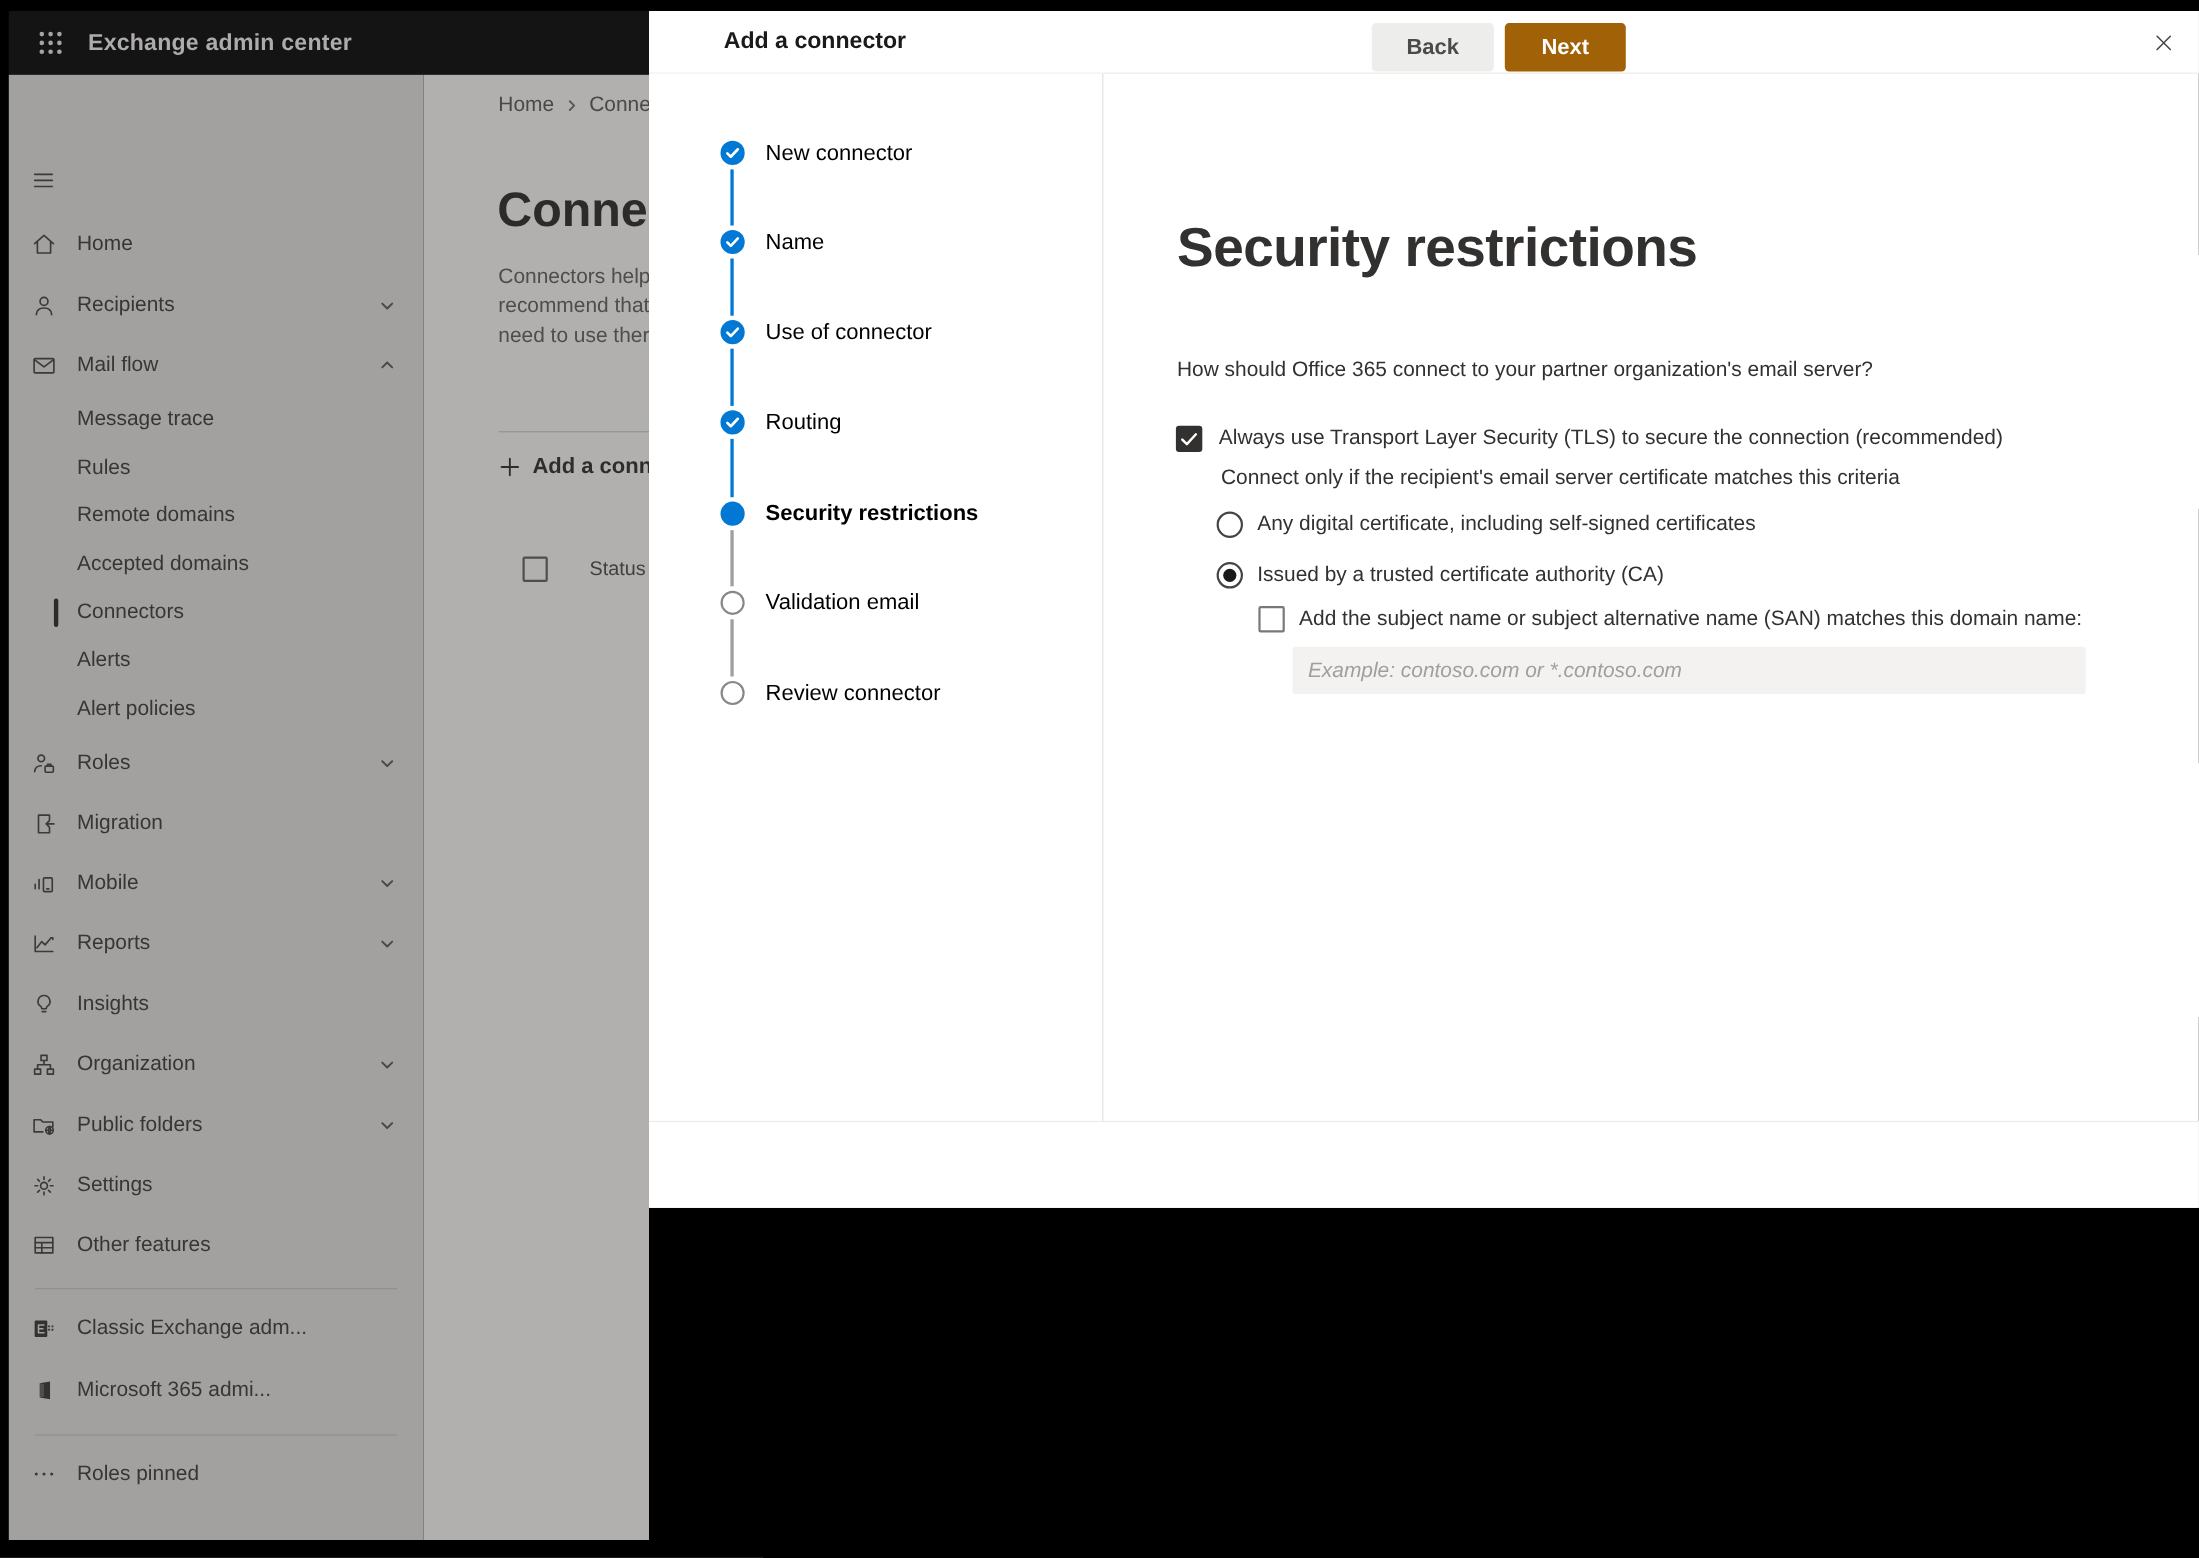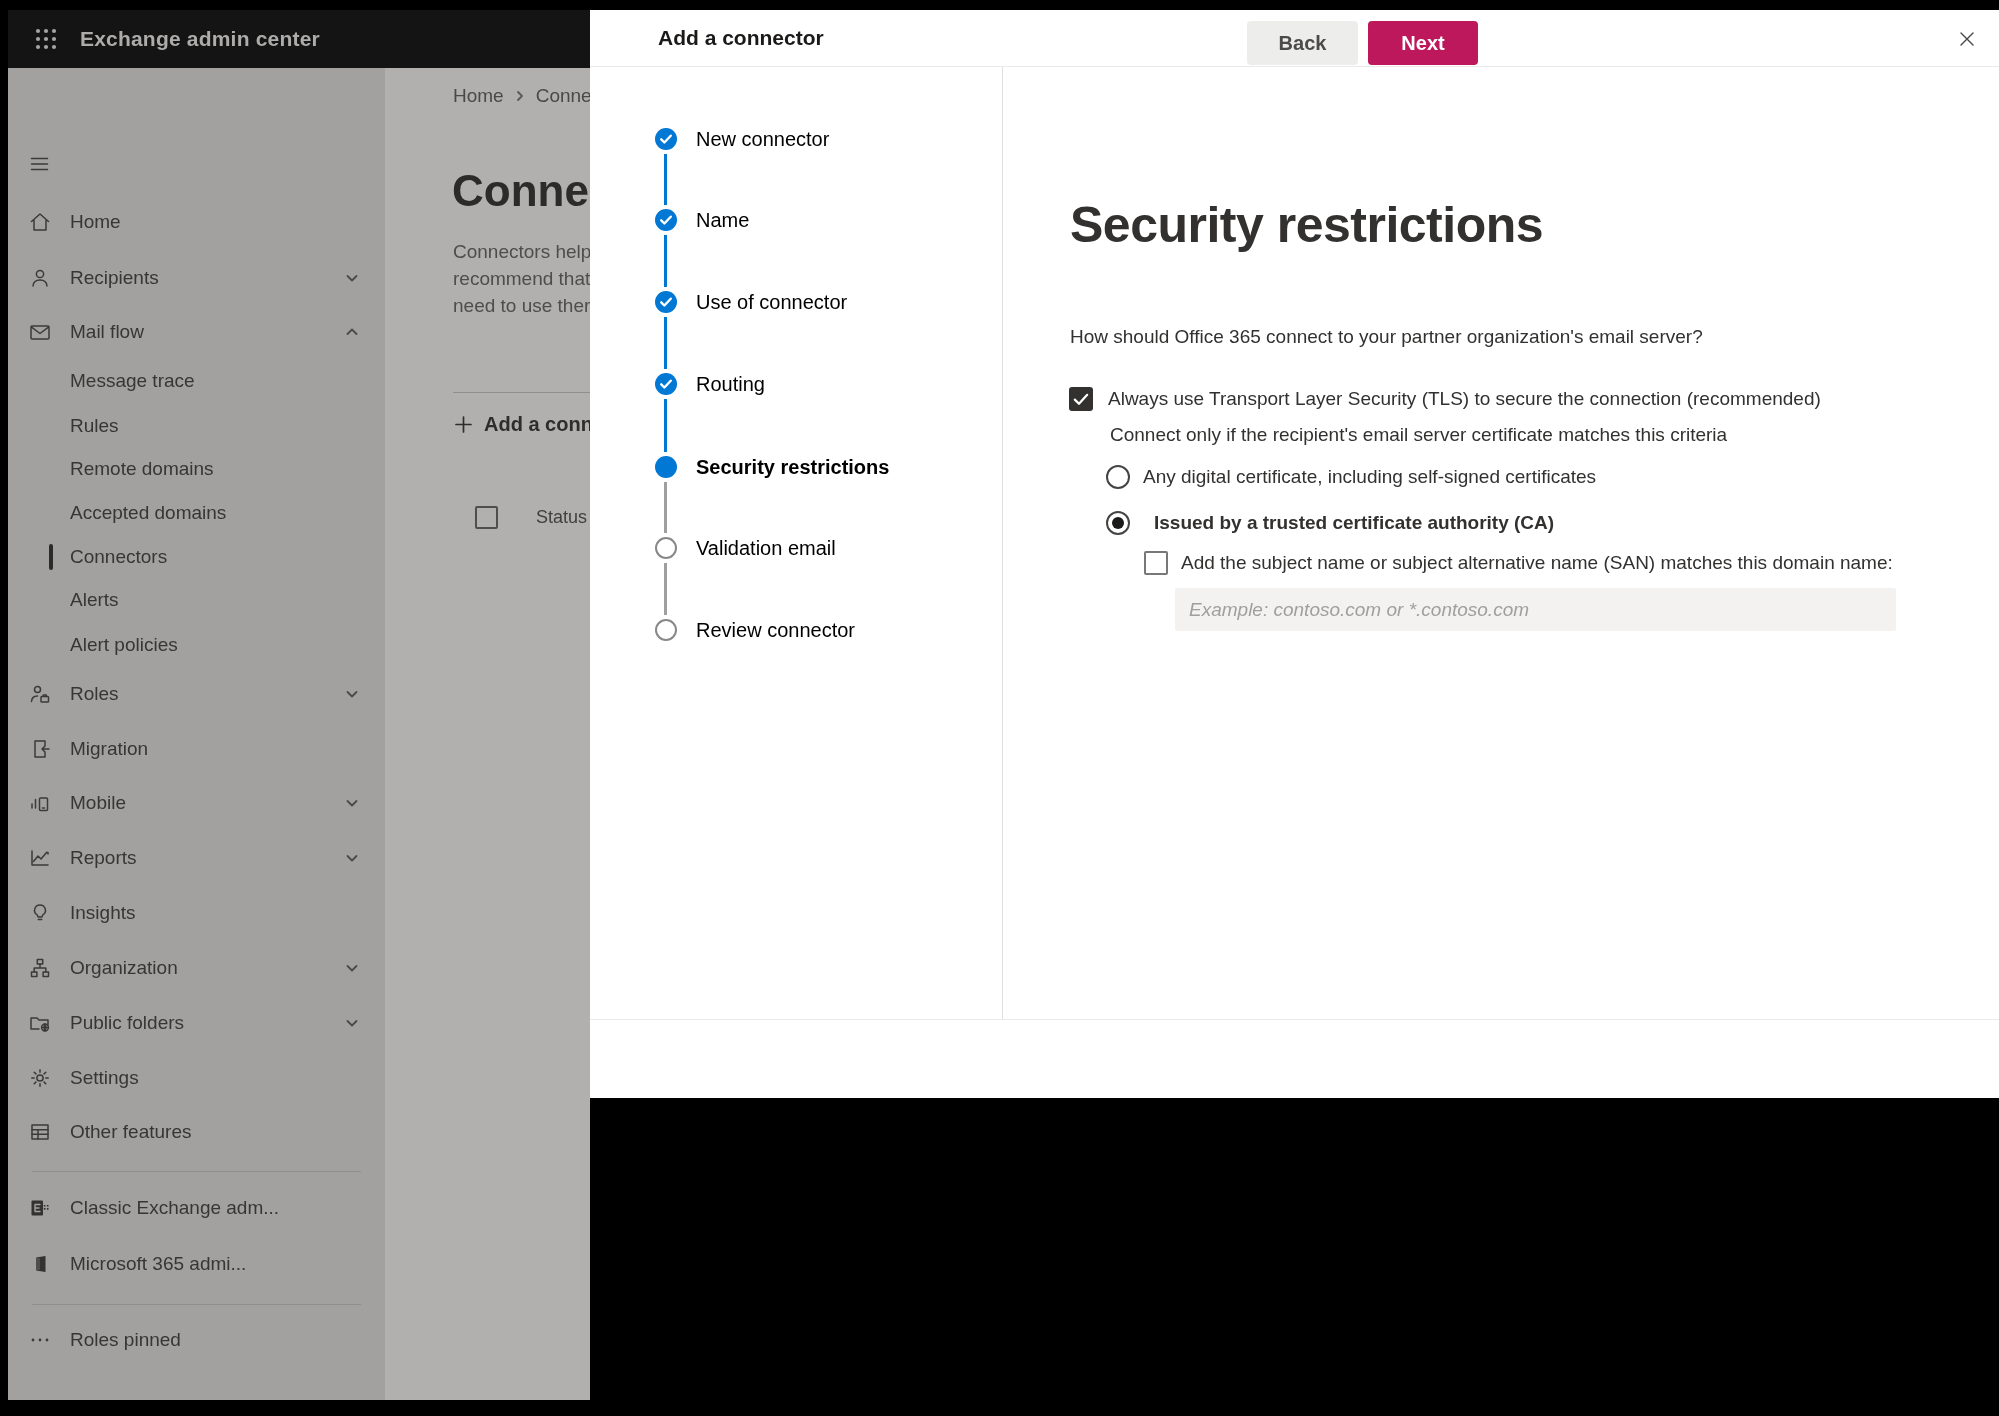--- a/index.html
+++ b/index.html
@@ -66,37 +66,37 @@
            letter-spacing:-.5px;color:#323130;white-space:nowrap;}
   #pane-q{position:absolute;left:480px;top:316px;font-size:19px;color:#323130;white-space:nowrap;}
   .opt-row{position:absolute;display:flex;align-items:center;white-space:nowrap;}
   .lbl{font-size:19px;color:#323130;}
   #row-tls{left:479px;top:377px;gap:15px;}
   .cb-dark{width:24px;height:24px;border-radius:3px;background:#323130;flex:0 0 auto;}
   .cb-dark svg{display:block;width:24px;height:24px;}
   .cb-dark svg path{fill:none;stroke:#fff;stroke-width:2.2;stroke-linecap:round;stroke-linejoin:round;}
   #criteria{position:absolute;left:520px;top:414px;font-size:19px;color:#323130;white-space:nowrap;}
   #row-radio-any{left:516px;top:455px;gap:13px;}
-  #row-radio-ca{left:516px;top:501px;gap:24px;font-weight:bold;}
+  #row-radio-ca{left:516px;top:501px;gap:13px;}
   .radio{width:24px;height:24px;border-radius:50%;box-sizing:border-box;border:2px solid #454443;
          background:#fff;display:flex;align-items:center;justify-content:center;flex:0 0 auto;}
   .radio .dot{width:12px;height:12px;border-radius:50%;background:#1b1a19;}
   #row-san{left:554px;top:541px;gap:13px;}
   .cb-empty{width:24px;height:24px;box-sizing:border-box;border:2px solid #7a7877;border-radius:2px;
             background:#fff;flex:0 0 auto;}
   #domain-input{position:absolute;left:585px;top:578px;width:721px;height:43px;box-sizing:border-box;
                 background:#f3f2f1;border:none;outline:none;border-radius:2px;padding:0 14px;
                 font-family:"Liberation Sans",sans-serif;font-size:19px;color:#323130;font-style:italic;}
   #domain-input::placeholder{color:#a19f9d;opacity:1;}
   
   #dlg-foot{position:absolute;left:0;right:0;bottom:0;height:78px;border-top:1px solid #eceae8;background:#fff;}
   .btn{position:absolute;top:11px;height:44px;border:none;border-radius:4px;
        font-family:"Liberation Sans",sans-serif;font-size:20px;font-weight:600;cursor:pointer;}
   #btn-back{left:657px;width:111px;background:#ededec;color:#4c4b4a;}
-  #btn-next{left:778px;width:110px;background:#be185d;color:#ffffff;}
+  #btn-next{left:778px;width:110px;background:#a16207;color:#ffffff;}
 </style>
 </head>
 <body>
 
 <div id="screen">
 
   <div id="topbar">
     <div id="waffle">
       <svg viewBox="0 0 24 24">
           <g fill="#a6a4a2">

